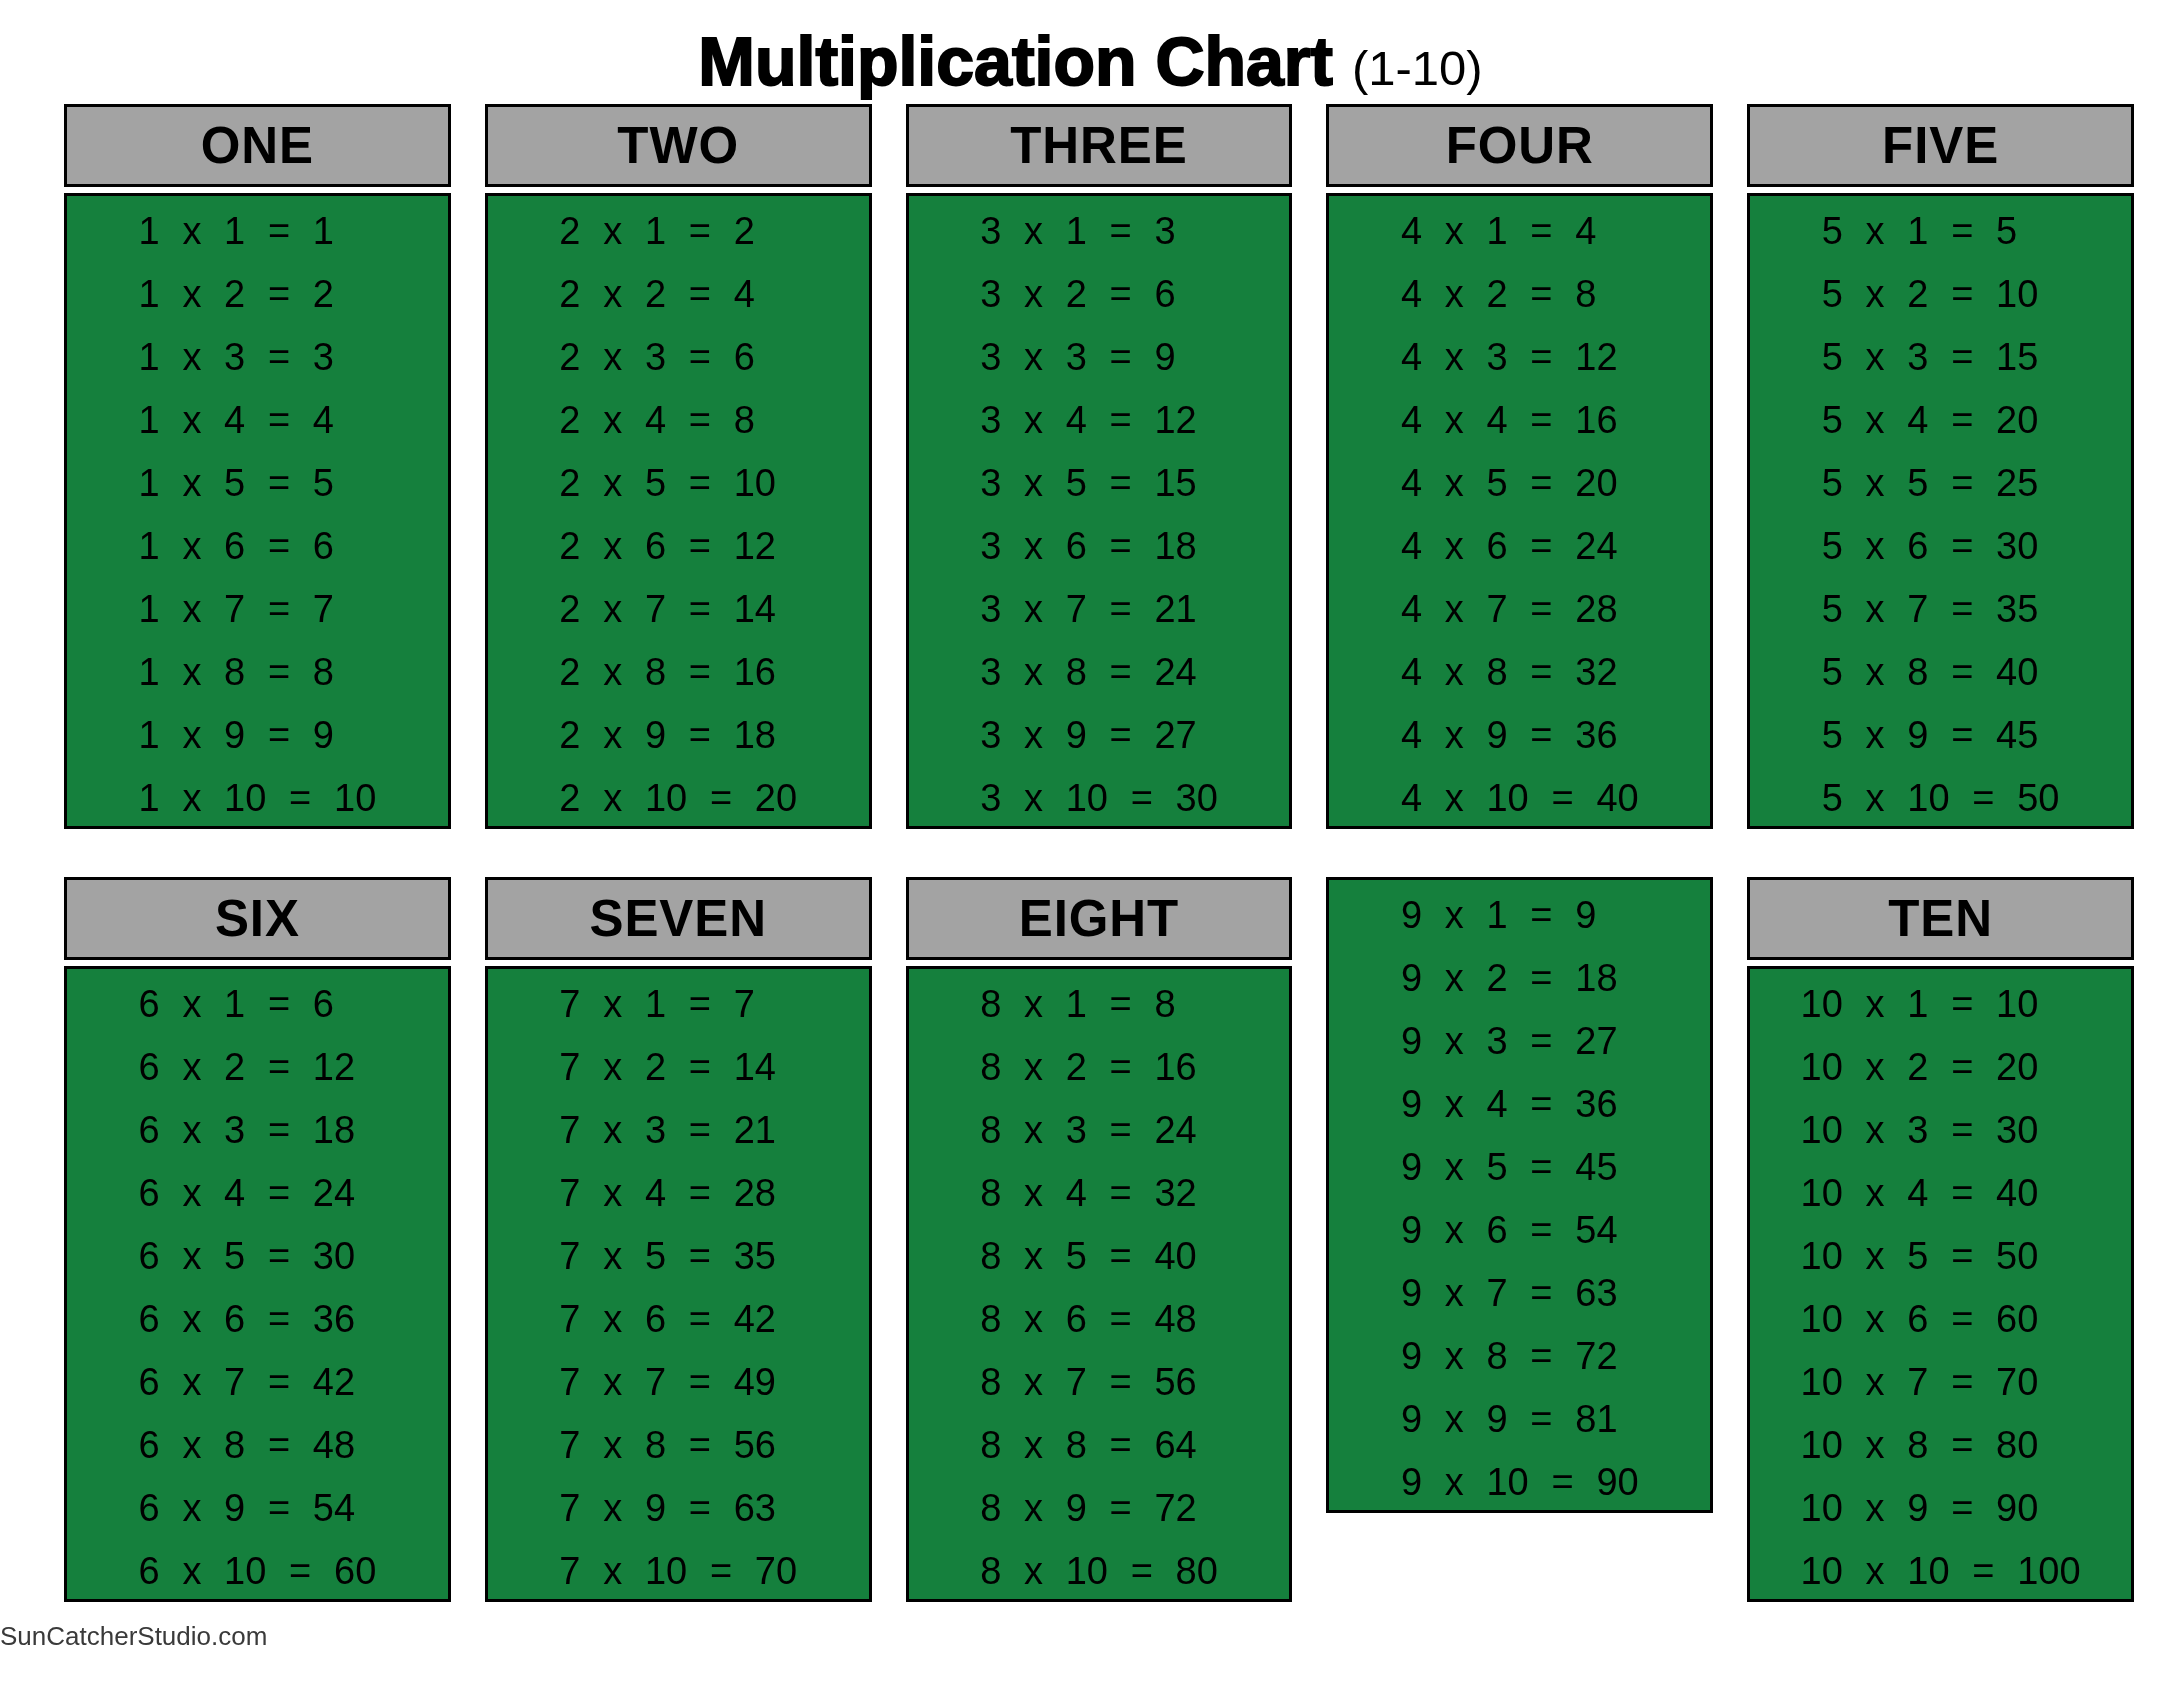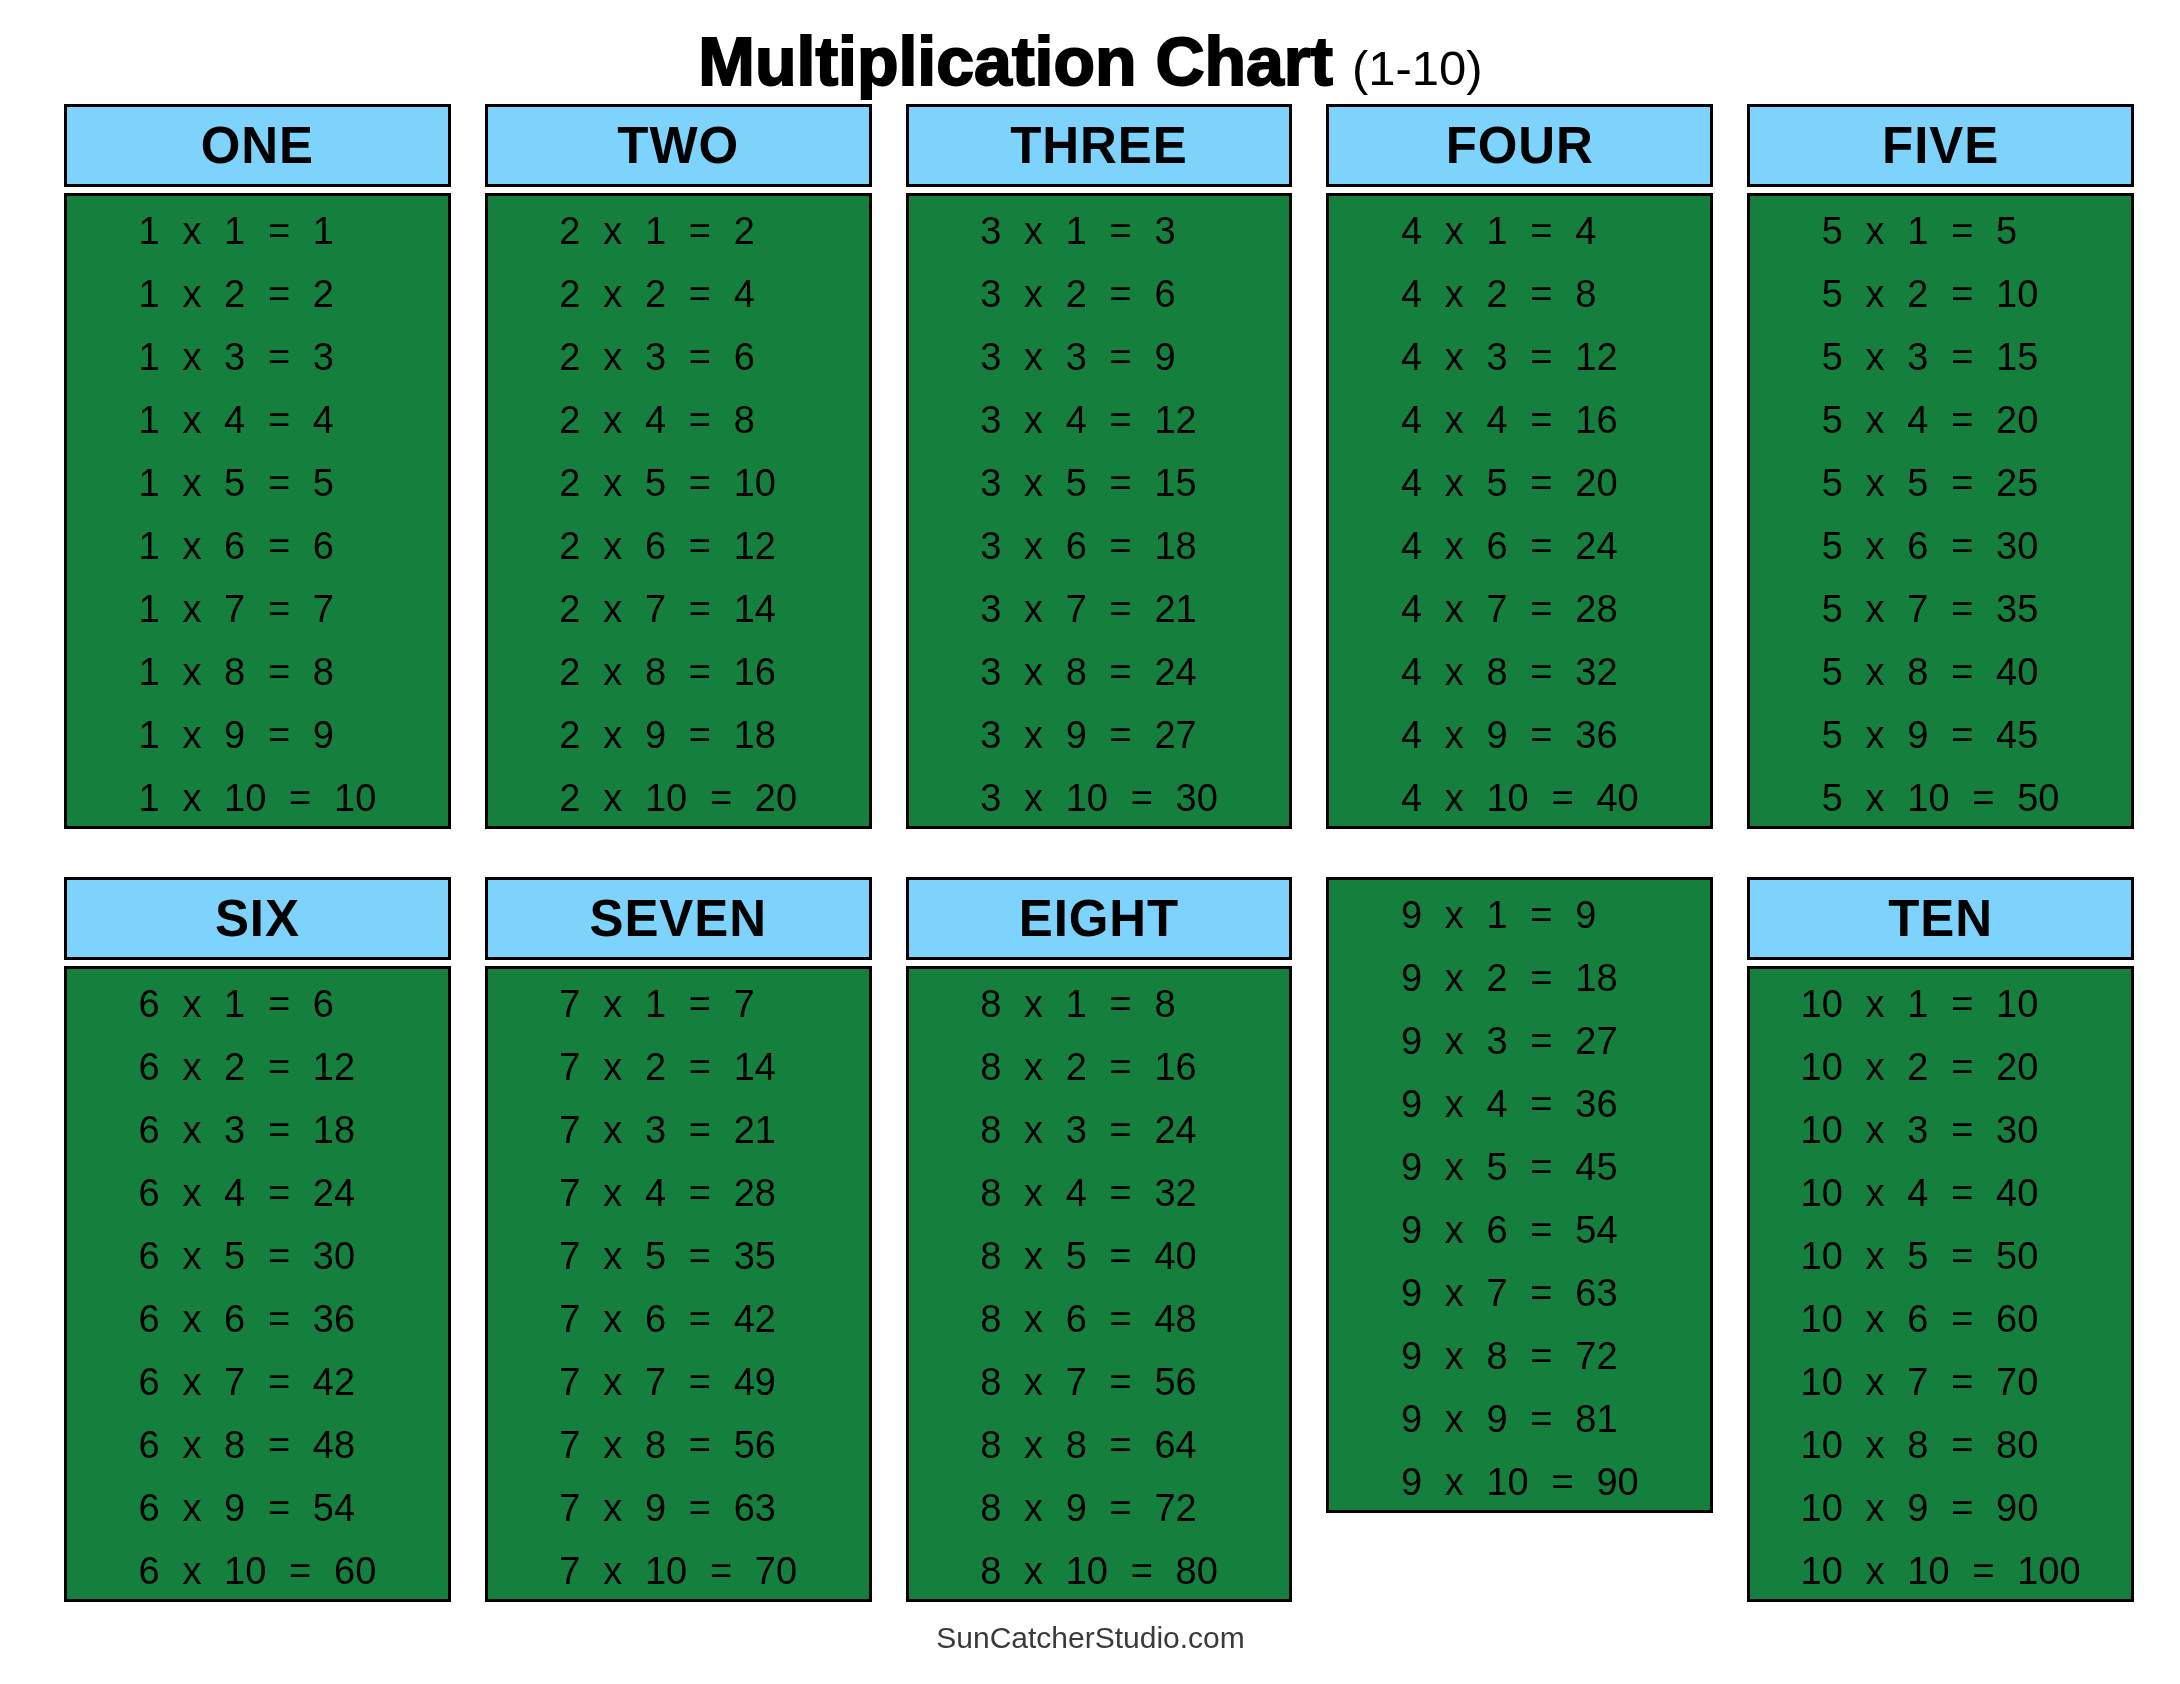--- a/index.html
+++ b/index.html
@@ -40,21 +40,21 @@
   .card-header {
     border: 3.4px solid #000;
     height: 83px;
     margin-bottom: 6px;
     display: flex;
     align-items: center;
     justify-content: center;
     font-size: 51px;
     font-weight: 700;
     letter-spacing: 0.9px;
-    background: #7dd3fc;
+    background: #a3a3a3;
   }
   .card-body {
     border: 3.4px solid #000;
     height: 636px;
     display: flex;
     justify-content: center;
     padding-top: 4.3px;
     background: #15803d;
   }
   .facts {
@@ -63,22 +63,21 @@
     align-items: flex-start;
   }
   .fact {
     font-size: 38px;
     line-height: 63px;
     word-spacing: 0.32em;
     white-space: pre;
   }
   .footer {
     margin-top: 19px;
-    text-align: center;
-    font-size: 30px;
+    font-size: 26px;
     color: #3a3a3a;
   }
 </style>
 </head>
 <body>
 
 <header class="page-title">
   <span class="title-main">Multiplication Chart</span>
   <span class="title-suffix">(1-10)</span>
 </header>

